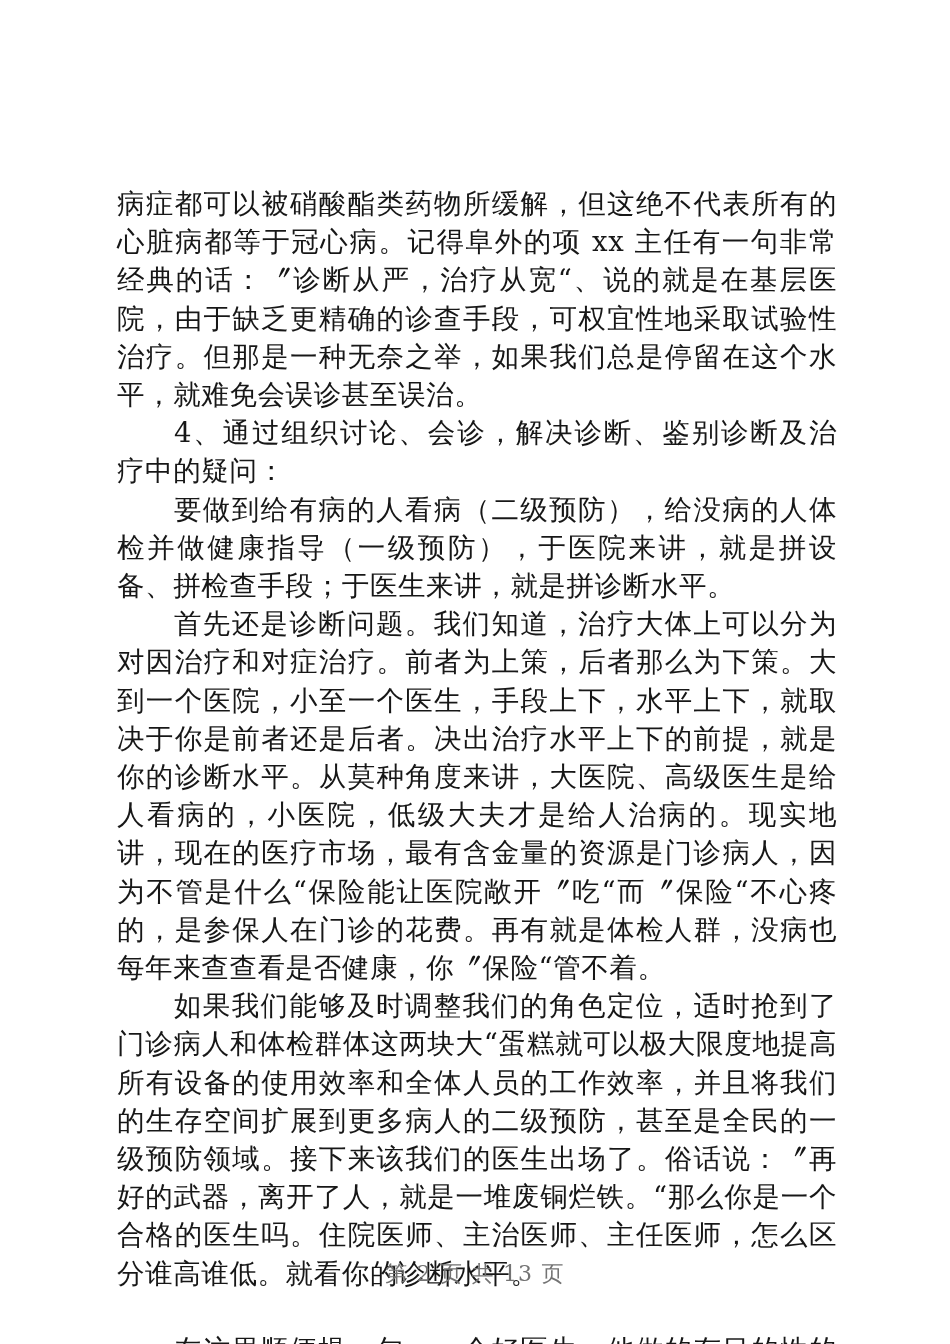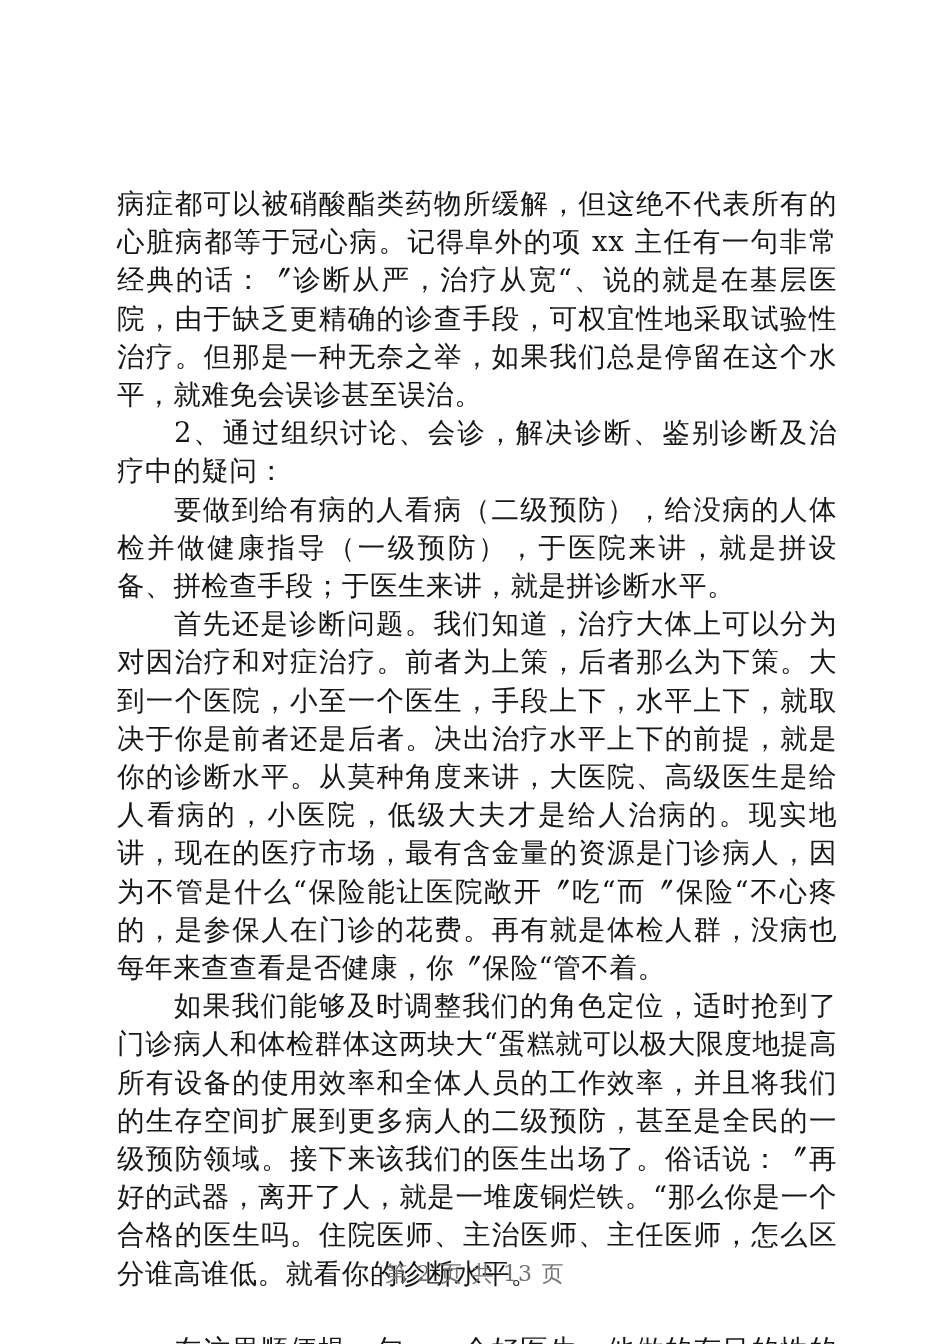--- a/index.html
+++ b/index.html
@@ -74,21 +74,21 @@
 </style>
 </head>
 <body>
 
 <div class="page">
 
   <div class="doc-body">
 
     <p class="para noindent">病症都可以被硝酸酯类药物所缓解，但这绝不代表所有的心脏病都等于冠心病。记得阜外的项 xx 主任有一句非常经典的话：〞诊断从严，治疗从宽“、说的就是在基层医院，由于缺乏更精确的诊查手段，可权宜性地采取试验性治疗。但那是一种无奈之举，如果我们总是停留在这个水平，就难免会误诊甚至误治。</p>
 
-    <p class="para indent">2、通过组织讨论、会诊，解决诊断、鉴别诊断及治疗中的疑问：</p>
+    <p class="para indent">4、通过组织讨论、会诊，解决诊断、鉴别诊断及治疗中的疑问：</p>
 
     <p class="para indent">要做到给有病的人看病（二级预防），给没病的人体检并做健康指导（一级预防），于医院来讲，就是拼设备、拼检查手段；于医生来讲，就是拼诊断水平。</p>
 
     <p class="para indent">首先还是诊断问题。我们知道，治疗大体上可以分为对因治疗和对症治疗。前者为上策，后者那么为下策。大到一个医院，小至一个医生，手段上下，水平上下，就取决于你是前者还是后者。决出治疗水平上下的前提，就是你的诊断水平。从莫种角度来讲，大医院、高级医生是给人看病的，小医院，低级大夫才是给人治病的。现实地讲，现在的医疗市场，最有含金量的资源是门诊病人，因为不管是什么“保险能让医院敞开〞吃“而〞保险“不心疼的，是参保人在门诊的花费。再有就是体检人群，没病也每年来查查看是否健康，你〞保险“管不着。</p>
 
     <p class="para indent">如果我们能够及时调整我们的角色定位，适时抢到了门诊病人和体检群体这两块大“蛋糕就可以极大限度地提高所有设备的使用效率和全体人员的工作效率，并且将我们的生存空间扩展到更多病人的二级预防，甚至是全民的一级预防领域。接下来该我们的医生出场了。俗话说：〞再好的武器，离开了人，就是一堆废铜烂铁。“那么你是一个合格的医生吗。住院医师、主治医师、主任医师，怎么区分谁高谁低。就看你的诊断水平。</p>
 
     <div class="spacer-line"></div>
 
     <p class="para indent">在这里顺便提一句。一个好医生，他做的有目的性的检查，是要为他的判断提供证据支持，而绝不是“机关枪扫射〞。</p>

